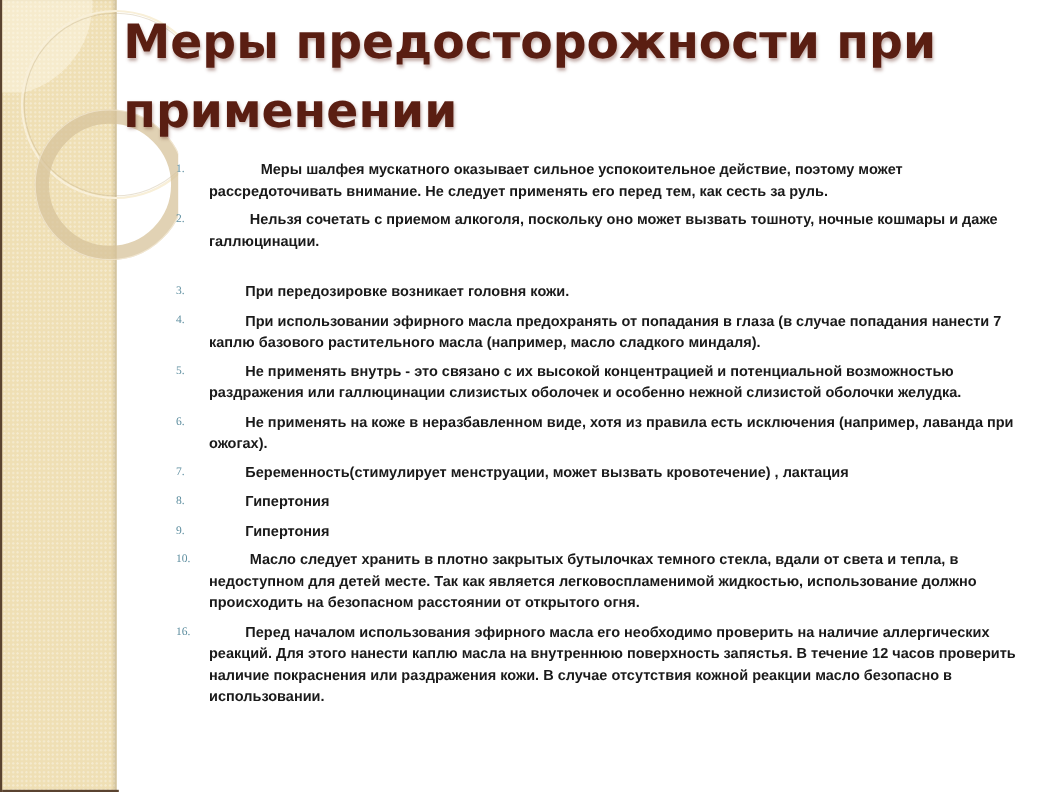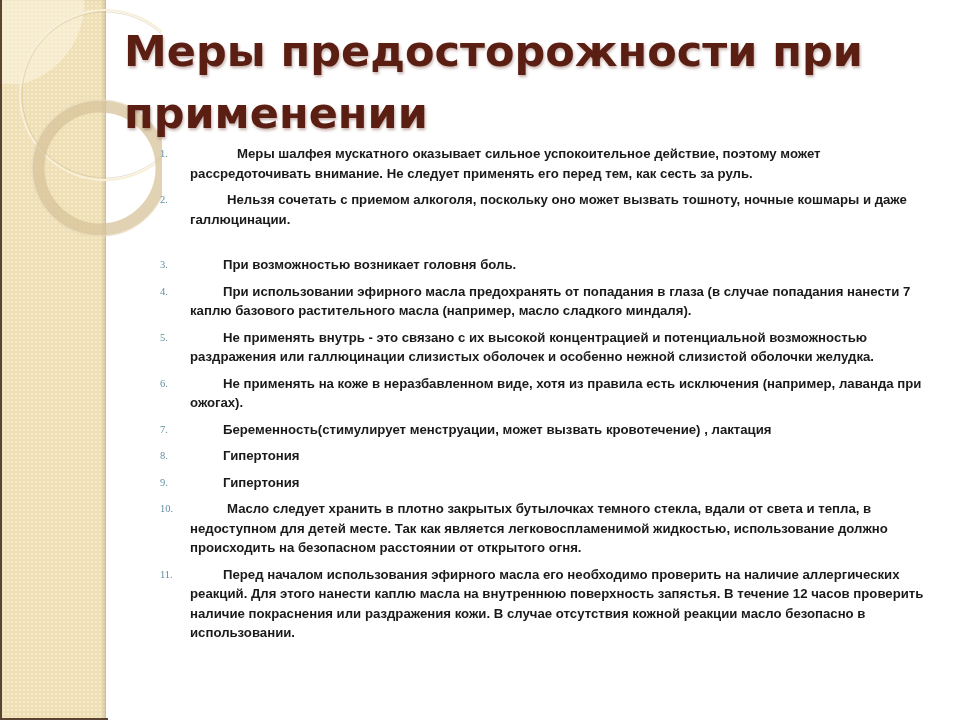--- a/index.html
+++ b/index.html
@@ -43,21 +43,21 @@
     .side-panel svg {
       position: absolute;
       left: 0;
       top: 0;
     }
     .title {
       position: absolute;
       left: 108px;
       top: 4px;
       width: 820px;
-      margin: 16px;
+      margin: 4px;
       font-family: "DejaVu Sans", sans-serif;
       font-weight: bold;
       font-size: 43px;
       line-height: 62px;
       color: #5a1e12;
       text-shadow: 1px 2px 3px rgba(90, 30, 18, 0.35);
       letter-spacing: 0px;
     }
     .content {
       position: absolute;
@@ -124,21 +124,21 @@
     <li class="item">
       <span class="num">1.</span>
       <span class="text" style="text-indent:47px">Меры шалфея мускатного оказывает сильное успокоительное действие, поэтому может рассредоточивать внимание. Не следует применять его перед тем, как сесть за руль.</span>
     </li>
     <li class="item gap-after">
       <span class="num">2.</span>
       <span class="text" style="text-indent:37px">Нельзя сочетать с приемом алкоголя, поскольку оно может вызвать тошноту, ночные кошмары и даже галлюцинации.</span>
     </li>
     <li class="item">
       <span class="num">3.</span>
-      <span class="text indent-mid">При возможностью возникает головня боль.</span>
+      <span class="text indent-mid">При передозировке возникает головня кожи.</span>
     </li>
     <li class="item">
       <span class="num">4.</span>
       <span class="text indent-mid">При использовании эфирного масла предохранять от попадания в глаза (в случае попадания нанести 7 каплю базового растительного масла (например, масло сладкого миндаля).</span>
     </li>
     <li class="item">
       <span class="num">5.</span>
       <span class="text indent-mid">Не применять  внутрь - это связано с их высокой концентрацией и потенциальной возможностью раздражения или галлюцинации слизистых оболочек и особенно нежной слизистой оболочки желудка.</span>
     </li>
     <li class="item">
@@ -155,18 +155,18 @@
     </li>
     <li class="item">
       <span class="num">9.</span>
       <span class="text indent-mid">Гипертония</span>
     </li>
     <li class="item">
       <span class="num">10.</span>
       <span class="text" style="text-indent:37px">Масло следует хранить в плотно закрытых бутылочках темного стекла, вдали от света и тепла, в недоступном для детей месте. Так как  является легковоспламенимой жидкостью, использование должно происходить на безопасном расстоянии от открытого огня.</span>
     </li>
     <li class="item">
-      <span class="num">11.</span>
+      <span class="num">16.</span>
       <span class="text indent-mid">Перед началом использования эфирного масла его необходимо проверить на наличие аллергических реакций. Для этого нанести каплю масла на внутреннюю поверхность запястья. В течение 12 часов проверить наличие покраснения или раздражения кожи. В случае отсутствия кожной реакции масло безопасно в использовании.</span>
     </li>
   </ol>
 
 </div>
 
 </body></html>

